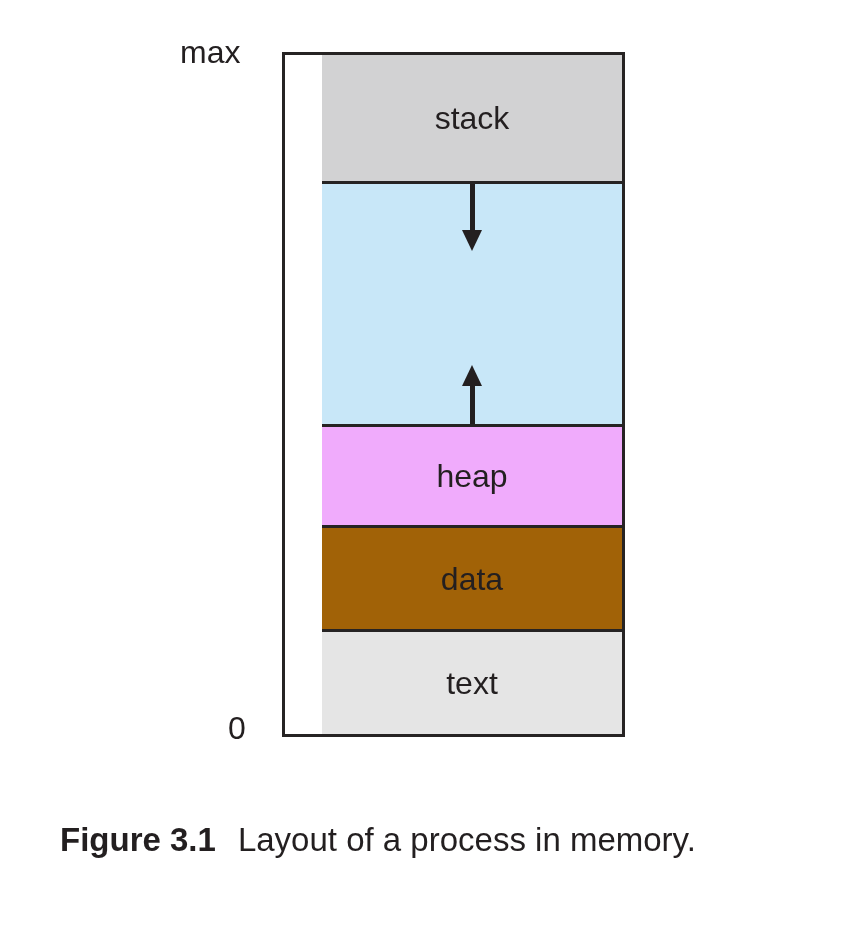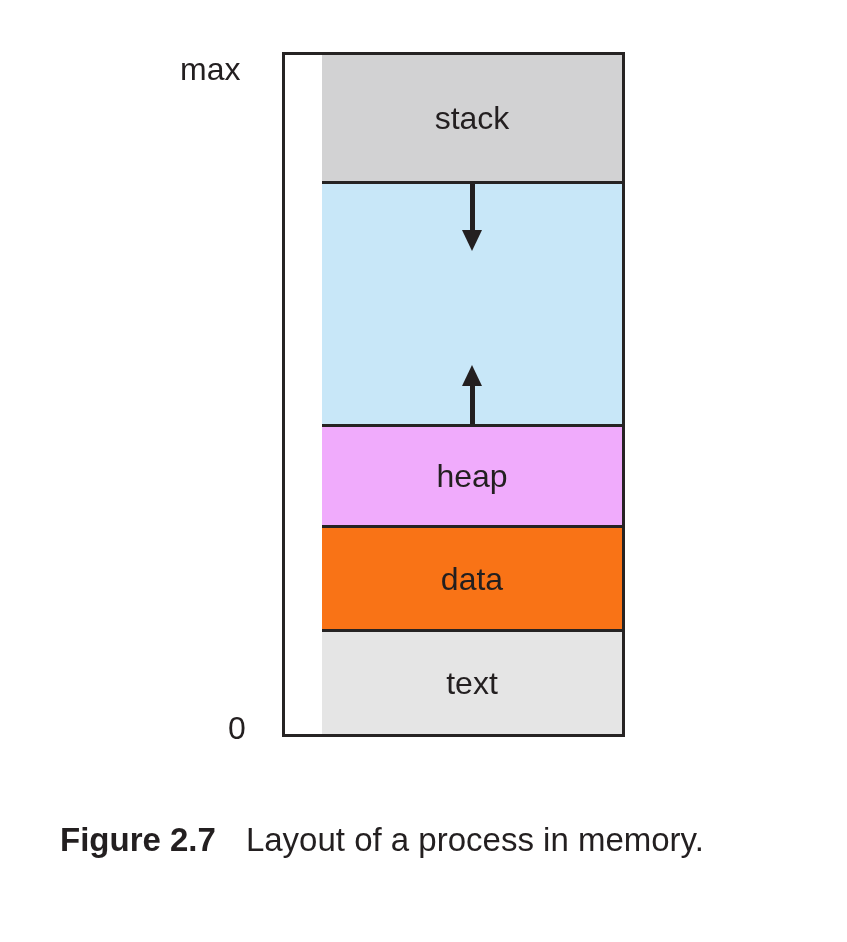--- a/index.html
+++ b/index.html
@@ -17,21 +17,21 @@
   }
 
   
   .addr-label {
     position: absolute;
     color: #231f20;
     font-size: 32px;
     line-height: 1;
   }
   .addr-max {
-    top: 53px;
+    top: 36px;
     left: 180px;
     width: 66px;
     text-align: left;
   }
   .addr-zero {
     top: 712px;
     left: 222px;
     width: 30px;
     text-align: center;
   }
@@ -108,21 +108,21 @@
     position: absolute;
     left: 60px;
     top: 822px;
     width: 740px;
     color: #231f20;
     font-size: 33px;
     line-height: 1.1;
     white-space: nowrap;
   }
   .caption .cap-label { font-weight: bold; }
-  .caption .cap-text  { margin-left: 30px; }
+  .caption .cap-text  { margin-left: 22px; }
 </style>
 </head>
 <body>
 
 <div class="canvas">
 
   <div class="addr-label addr-max">max</div>
 
   <div class="mem-box">
 
@@ -138,29 +138,29 @@
       <div class="arrow arrow-up">
         <div class="head"></div>
         <div class="shaft"></div>
       </div>
     </div>
 
     <div class="mem-section sec-heap" style="background: #f0abfc;">
       <span class="sec-label">heap</span>
     </div>
 
-    <div class="mem-section sec-data" style="background: #f97316;">
+    <div class="mem-section sec-data" style="background: #a16207;">
       <span class="sec-label">data</span>
     </div>
 
     <div class="mem-section sec-text" style="background: #e5e5e5;">
       <span class="sec-label">text</span>
     </div>
 
   </div>
 
   <div class="addr-label addr-zero">0</div>
 
   <div class="caption">
-    <span class="cap-label">Figure 2.7</span><span class="cap-text">Layout of a process in memory.</span>
+    <span class="cap-label">Figure 3.1</span><span class="cap-text">Layout of a process in memory.</span>
   </div>
 
 </div>
 
 </body></html>

